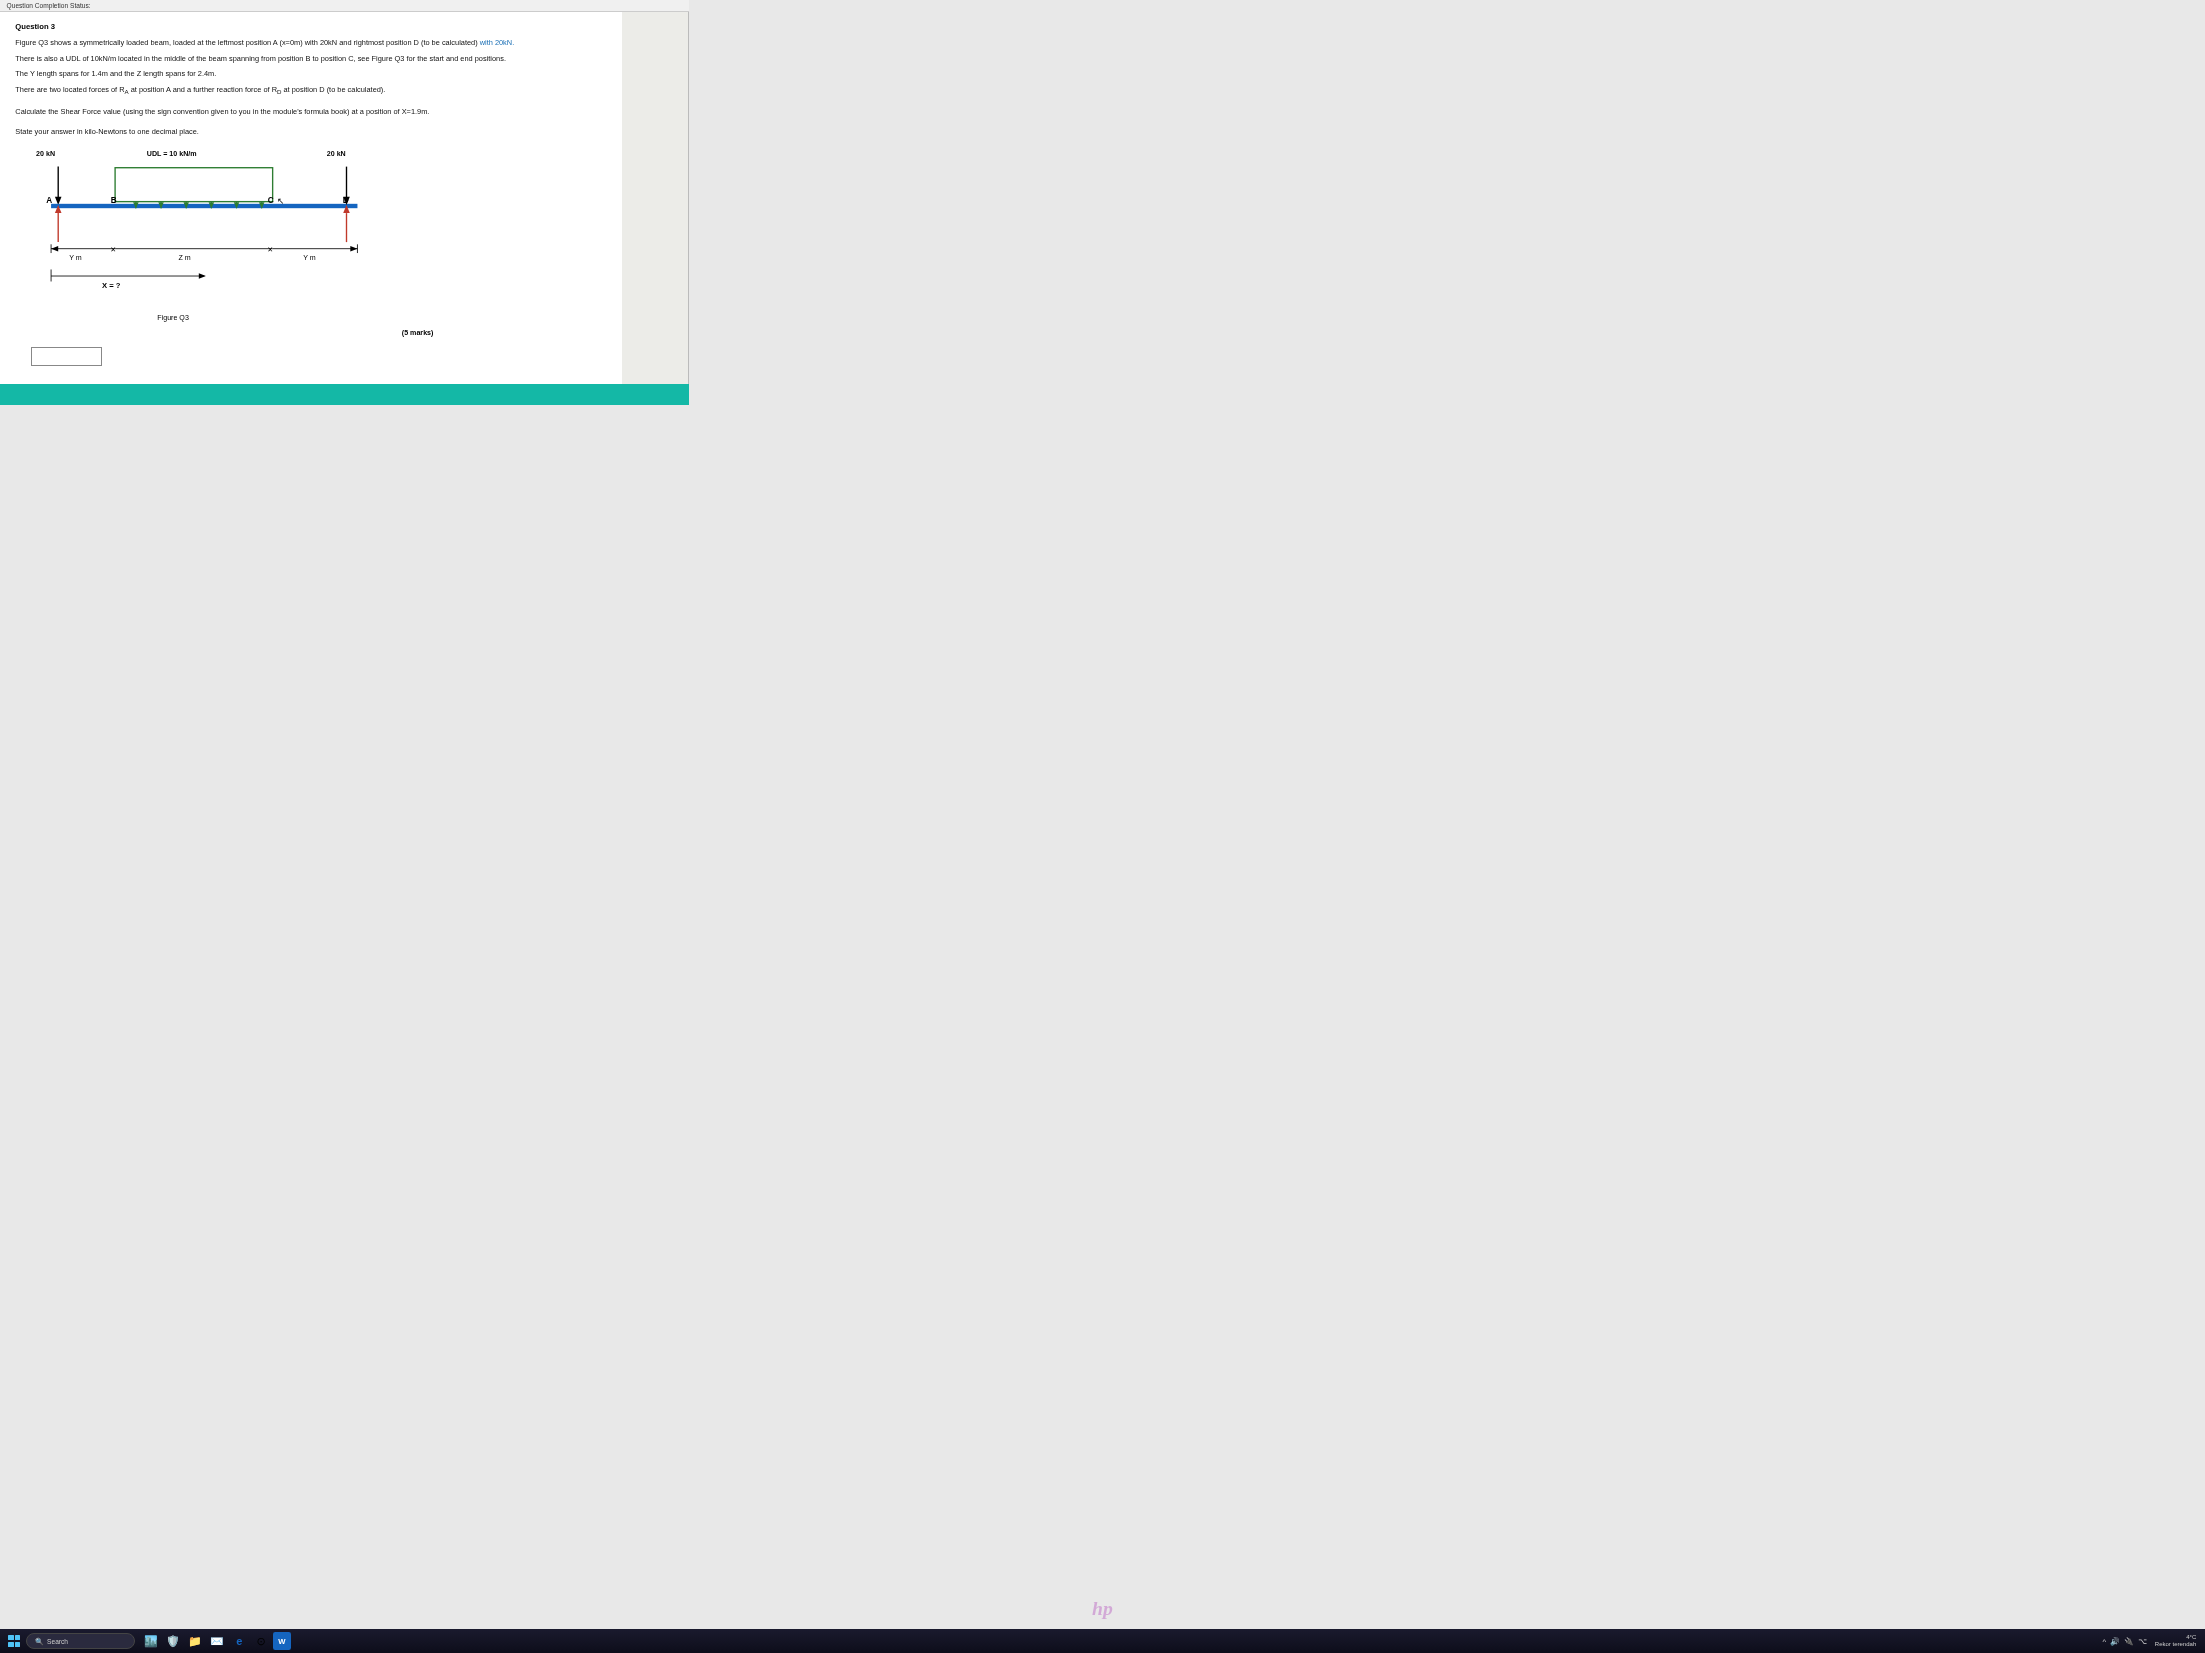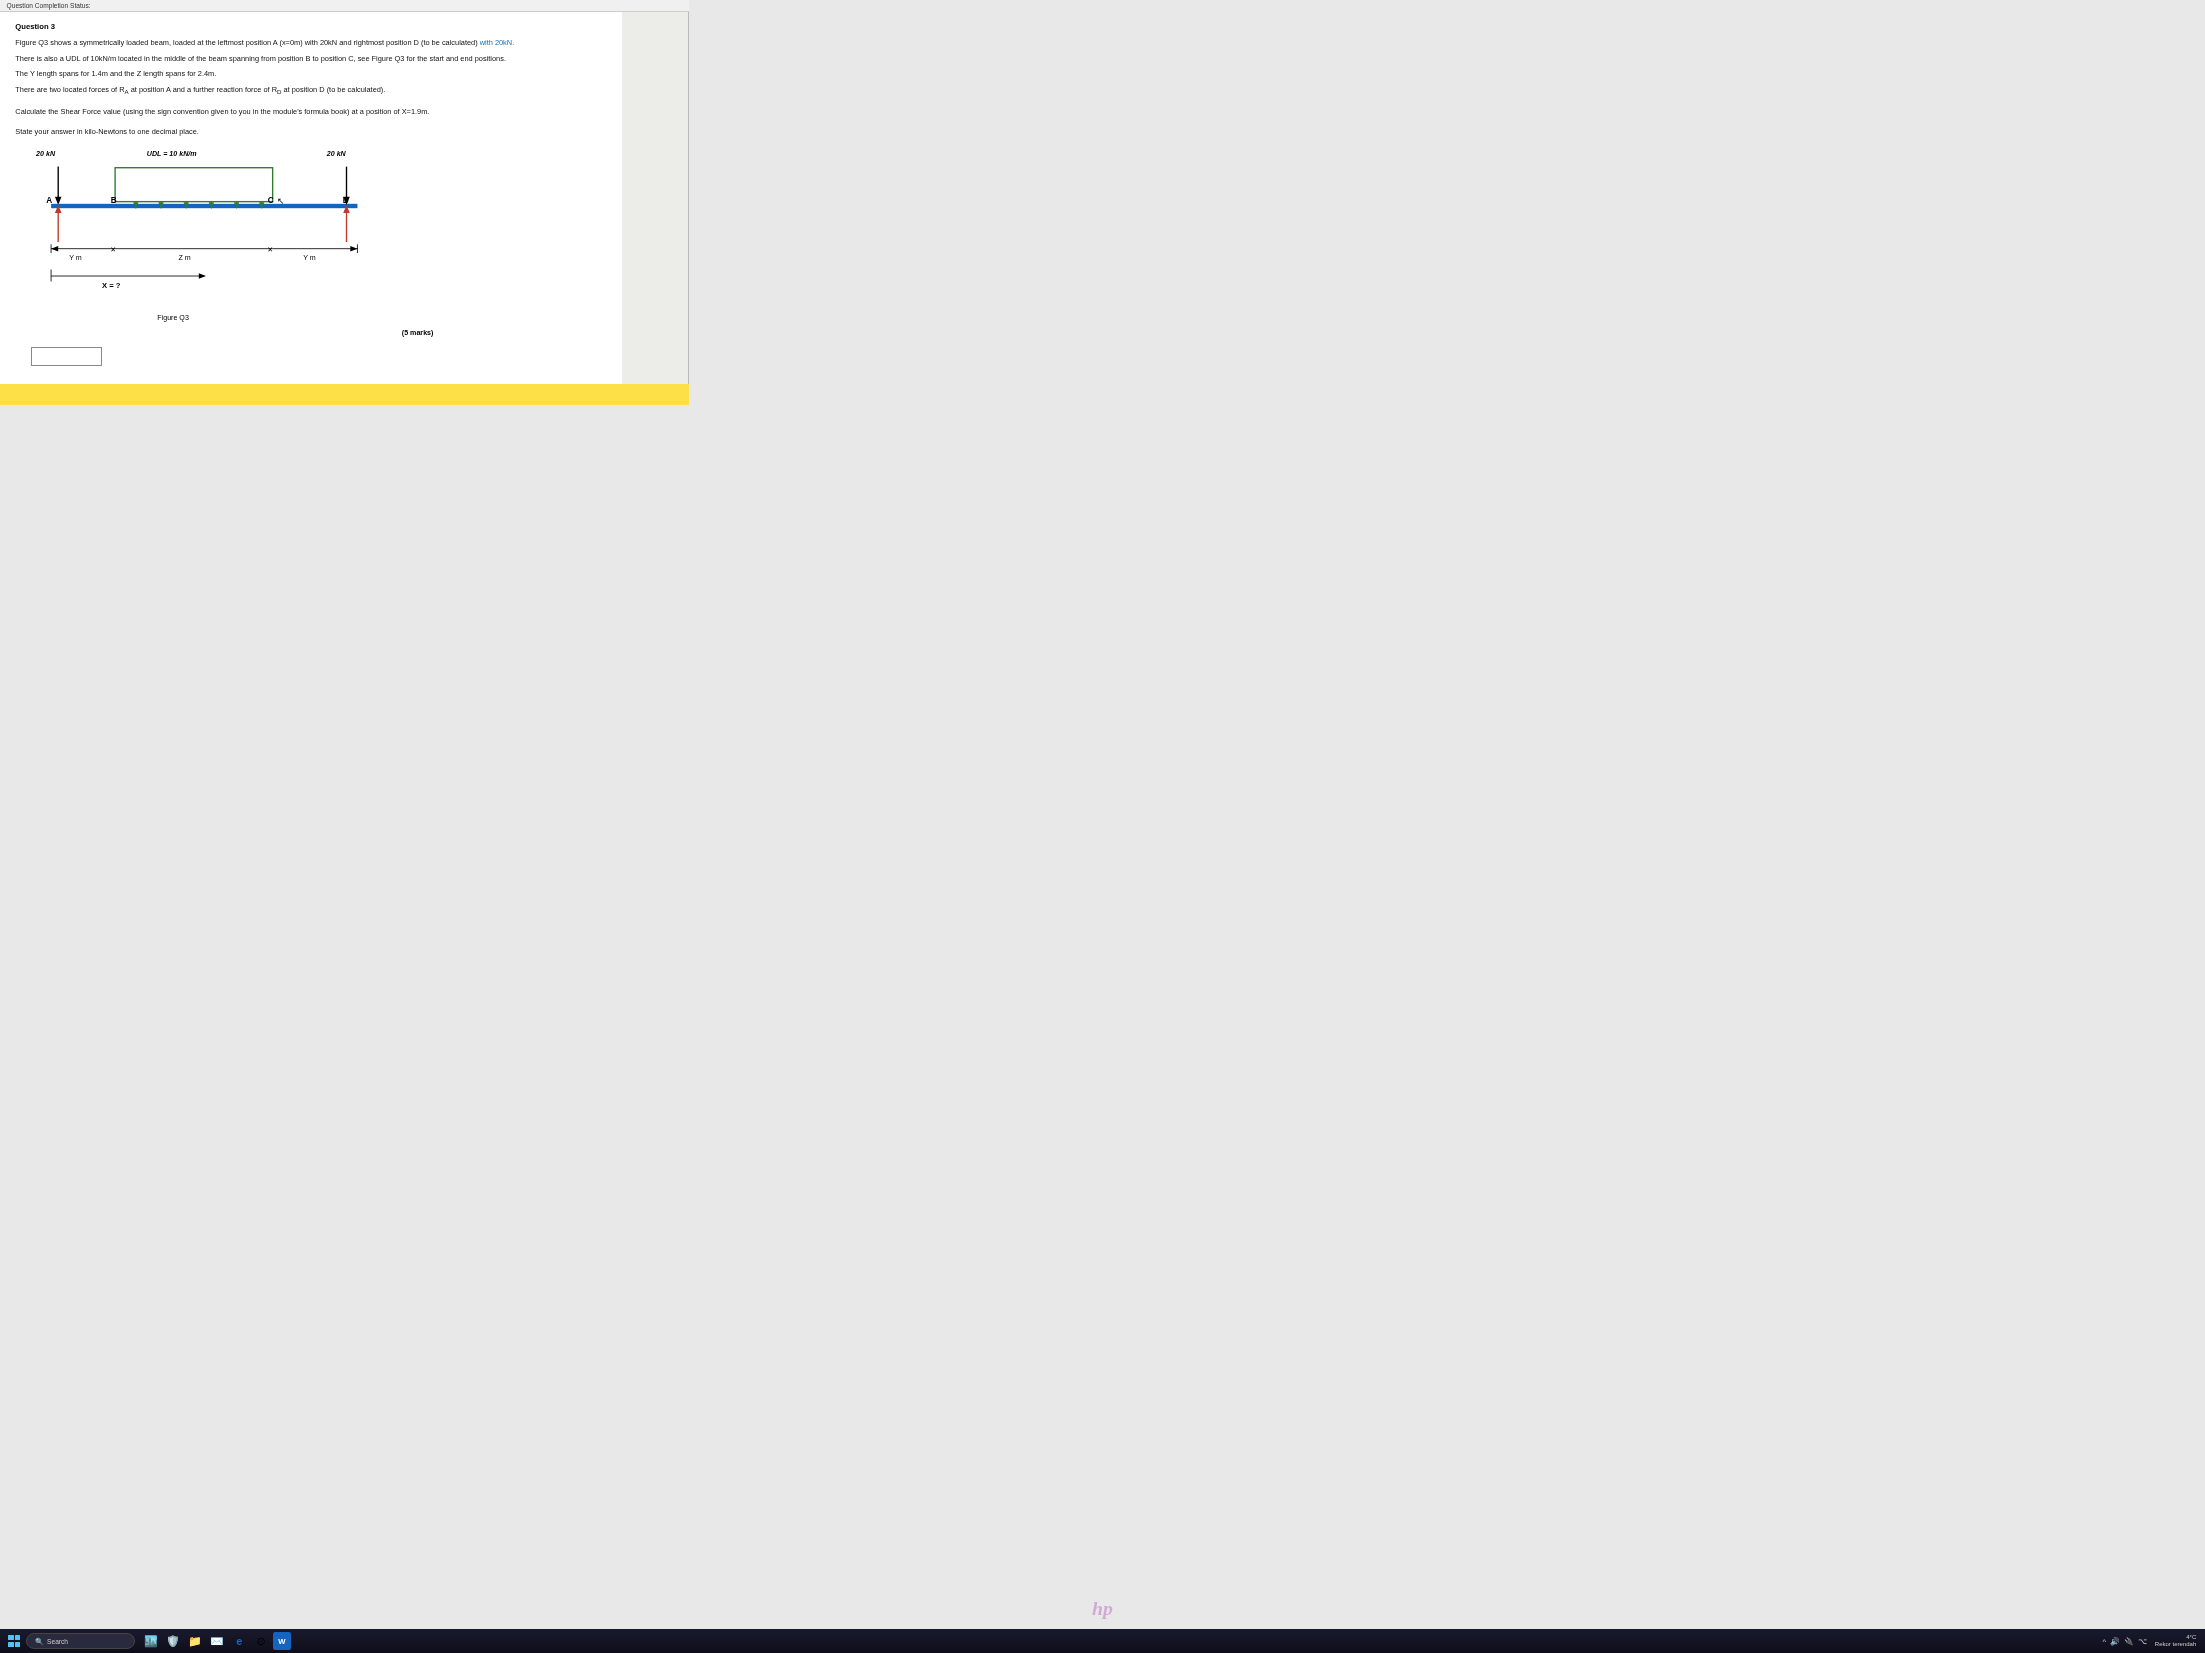--- a/index.html
+++ b/index.html
@@ -5,21 +5,21 @@
     * { margin: 0; padding: 0; box-sizing: border-box; }
     body {
       font-family: Arial, sans-serif;
       background: #e8e8e8;
       width: 689px;
       min-height: 492px;
       overflow-x: hidden;
     }
 
     .main-content {
-      background: #fde047;
+      background: #14b8a6;
       padding: 0;
       min-height: 405px;
     }
 
     .question-completion-status {
       font-size: 6.6px;
       color: #333;
       padding: 2.2px 6.6px;
       background: #f0f0f0;
       border-bottom: 0.5px solid #ccc;
@@ -58,21 +58,20 @@
 
     .diagram-area {
       margin: 11px 0 5.5px 5.5px;
       position: relative;
     }
 
     .force-label-top {
       font-size: 7.1px;
       font-weight: bold;
       color: #000;
-      font-style: italic;
     }
 
     .force-label-top-left {
       position: absolute;
       left: 15.3px;
       top: 0;
     }
 
     .force-label-top-center {
       position: absolute;

